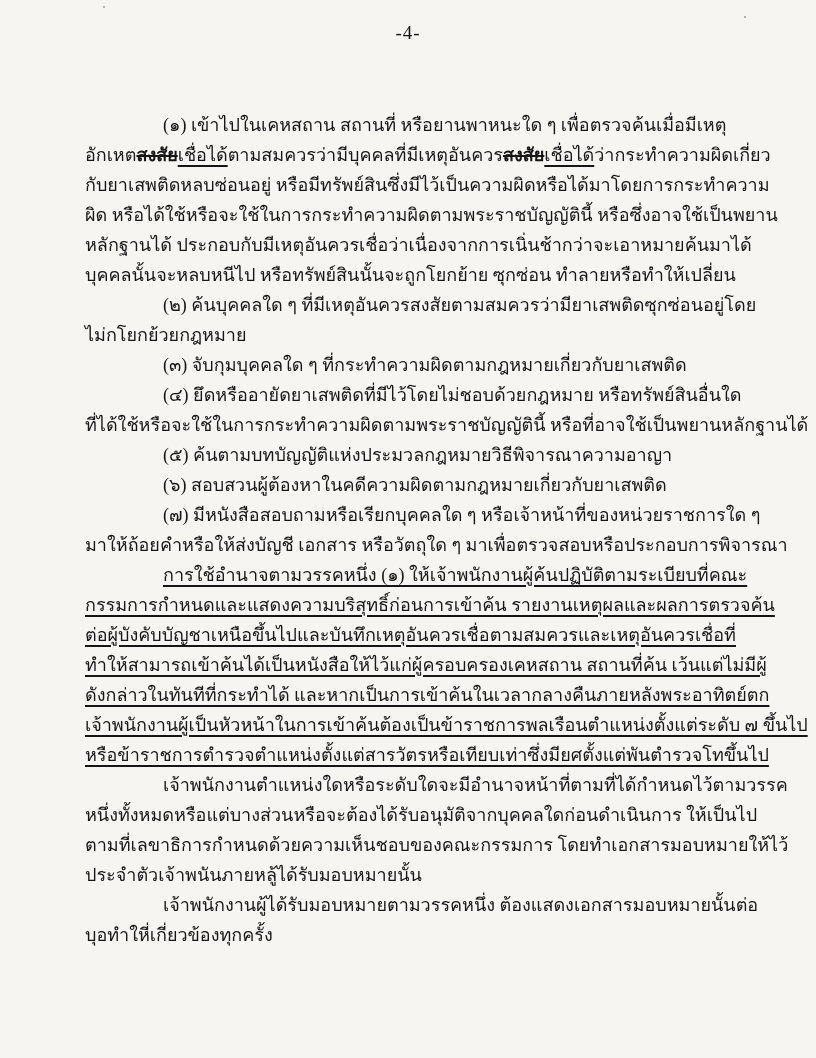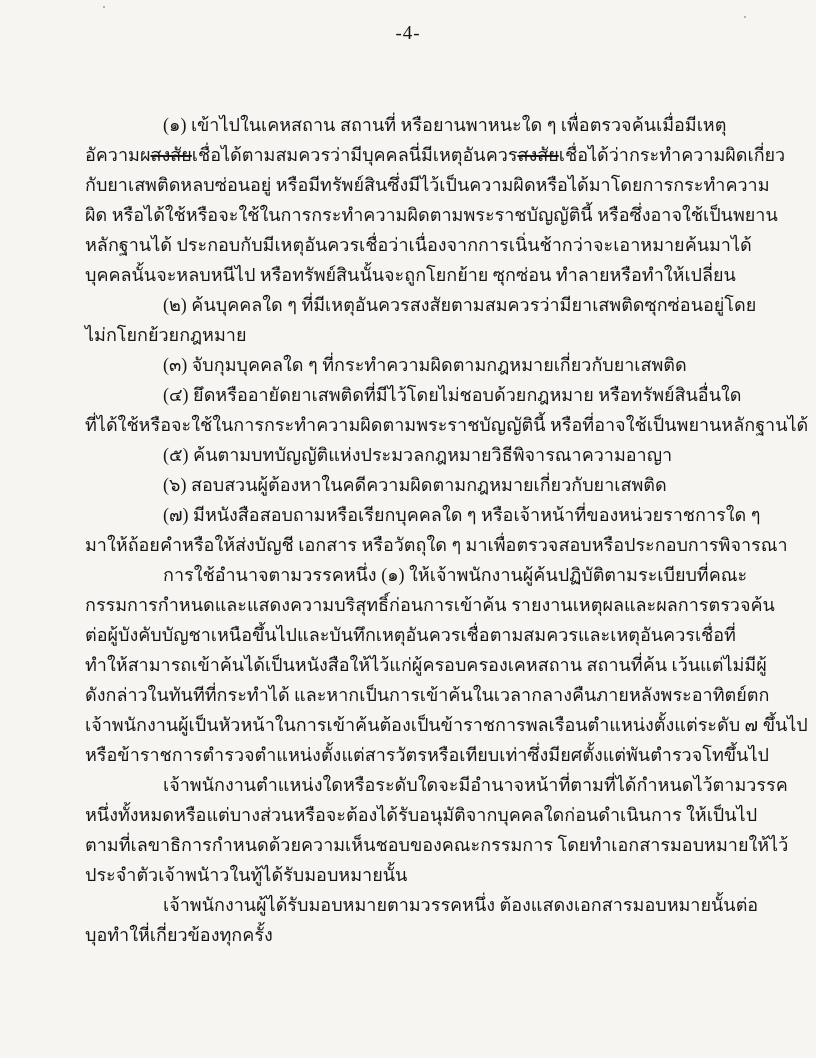--- a/index.html
+++ b/index.html
@@ -40,42 +40,43 @@
     font-size: 18px;
     white-space: nowrap;
   }
   .line.indent {
     padding-left: 78px;
   }
   .seg {
     text-decoration: none;
   }
   .seg.strike {
-    font-weight: normal;
+    font-weight: bold;
     text-decoration: line-through;
     text-decoration-thickness: 2px;
   }
   .seg.u {
+    text-decoration: underline;
     text-underline-offset: 4px;
     text-decoration-thickness: 1.5px;
   }
   .speck {
     position: absolute;
     background: #9a9a96;
     border-radius: 50%;
   }
 </style>
 </head>
 <body>
 
 <div class="page">
   <div class="page-number">-4-</div>
   <div class="doc-body">
       <div class="line indent"><span class="seg">(๑) เข้าไปในเคหสถาน สถานที่ หรือยานพาหนะใด ๆ เพื่อตรวจค้นเมื่อมีเหตุ</span></div>
-      <div class="line"><span class="seg">อัความผ</span><span class="seg strike">สงสัย</span><span class="seg u">เชื่อได้</span><span class="seg">ตามสมควรว่ามีบุคคลนี่มีเหตุอันควร</span><span class="seg strike">สงสัย</span><span class="seg u">เชื่อได้</span><span class="seg">ว่ากระทำความผิดเกี่ยว</span></div>
+      <div class="line"><span class="seg">อักเหต</span><span class="seg strike">สงสัย</span><span class="seg u">เชื่อได้</span><span class="seg">ตามสมควรว่ามีบุคคลที่มีเหตุอันควร</span><span class="seg strike">สงสัย</span><span class="seg u">เชื่อได้</span><span class="seg">ว่ากระทำความผิดเกี่ยว</span></div>
       <div class="line"><span class="seg">กับยาเสพติดหลบซ่อนอยู่ หรือมีทรัพย์สินซึ่งมีไว้เป็นความผิดหรือได้มาโดยการกระทำความ</span></div>
       <div class="line"><span class="seg">ผิด หรือได้ใช้หรือจะใช้ในการกระทำความผิดตามพระราชบัญญัตินี้ หรือซึ่งอาจใช้เป็นพยาน</span></div>
       <div class="line"><span class="seg">หลักฐานได้ ประกอบกับมีเหตุอันควรเชื่อว่าเนื่องจากการเนิ่นช้ากว่าจะเอาหมายค้นมาได้</span></div>
       <div class="line"><span class="seg">บุคคลนั้นจะหลบหนีไป หรือทรัพย์สินนั้นจะถูกโยกย้าย ซุกซ่อน ทำลายหรือทำให้เปลี่ยน</span></div>
       <div class="line indent"><span class="seg">(๒) ค้นบุคคลใด ๆ ที่มีเหตุอันควรสงสัยตามสมควรว่ามียาเสพติดซุกซ่อนอยู่โดย</span></div>
       <div class="line"><span class="seg">ไม่กโยกย้วยกฎหมาย</span></div>
       <div class="line indent"><span class="seg">(๓) จับกุมบุคคลใด ๆ ที่กระทำความผิดตามกฎหมายเกี่ยวกับยาเสพติด</span></div>
       <div class="line indent"><span class="seg">(๔) ยึดหรืออายัดยาเสพติดที่มีไว้โดยไม่ชอบด้วยกฎหมาย หรือทรัพย์สินอื่นใด</span></div>
       <div class="line"><span class="seg">ที่ได้ใช้หรือจะใช้ในการกระทำความผิดตามพระราชบัญญัตินี้ หรือที่อาจใช้เป็นพยานหลักฐานได้</span></div>
       <div class="line indent"><span class="seg">(๕) ค้นตามบทบัญญัติแห่งประมวลกฎหมายวิธีพิจารณาความอาญา</span></div>
@@ -85,19 +86,19 @@
       <div class="line indent"><span class="seg u">การใช้อำนาจตามวรรคหนึ่ง (๑) ให้เจ้าพนักงานผู้ค้นปฏิบัติตามระเบียบที่คณะ</span></div>
       <div class="line"><span class="seg u">กรรมการกำหนดและแสดงความบริสุทธิ์ก่อนการเข้าค้น รายงานเหตุผลและผลการตรวจค้น</span></div>
       <div class="line"><span class="seg u">ต่อผู้บังคับบัญชาเหนือขึ้นไปและบันทึกเหตุอันควรเชื่อตามสมควรและเหตุอันควรเชื่อที่</span></div>
       <div class="line"><span class="seg u">ทำให้สามารถเข้าค้นได้เป็นหนังสือให้ไว้แก่ผู้ครอบครองเคหสถาน สถานที่ค้น เว้นแต่ไม่มีผู้</span></div>
       <div class="line"><span class="seg u">ดังกล่าวในทันทีที่กระทำได้ และหากเป็นการเข้าค้นในเวลากลางคืนภายหลังพระอาทิตย์ตก</span></div>
       <div class="line"><span class="seg u">เจ้าพนักงานผู้เป็นหัวหน้าในการเข้าค้นต้องเป็นข้าราชการพลเรือนตำแหน่งตั้งแต่ระดับ ๗ ขึ้นไป</span></div>
       <div class="line"><span class="seg u">หรือข้าราชการตำรวจตำแหน่งตั้งแต่สารวัตรหรือเทียบเท่าซึ่งมียศตั้งแต่พันตำรวจโทขึ้นไป</span></div>
       <div class="line indent"><span class="seg">เจ้าพนักงานตำแหน่งใดหรือระดับใดจะมีอำนาจหน้าที่ตามที่ได้กำหนดไว้ตามวรรค</span></div>
       <div class="line"><span class="seg">หนึ่งทั้งหมดหรือแต่บางส่วนหรือจะต้องได้รับอนุมัติจากบุคคลใดก่อนดำเนินการ ให้เป็นไป</span></div>
       <div class="line"><span class="seg">ตามที่เลขาธิการกำหนดด้วยความเห็นชอบของคณะกรรมการ โดยทำเอกสารมอบหมายให้ไว้</span></div>
-      <div class="line"><span class="seg">ประจำตัวเจ้าพนัาวในทู้ได้รับมอบหมายนั้น</span></div>
+      <div class="line"><span class="seg">ประจำตัวเจ้าพนันภายหลู้ได้รับมอบหมายนั้น</span></div>
       <div class="line indent"><span class="seg">เจ้าพนักงานผู้ได้รับมอบหมายตามวรรคหนึ่ง ต้องแสดงเอกสารมอบหมายนั้นต่อ</span></div>
       <div class="line"><span class="seg">บุอทำใหี่เกี่ยวข้องทุกครั้ง</span></div>
     </div>
   <div class="speck" style="left:744px; top:16px; width:2px; height:2px;"></div>
   <div class="speck" style="left:103px; top:6px; width:2px; height:2px;"></div>
 </div>
 
 </body></html>

